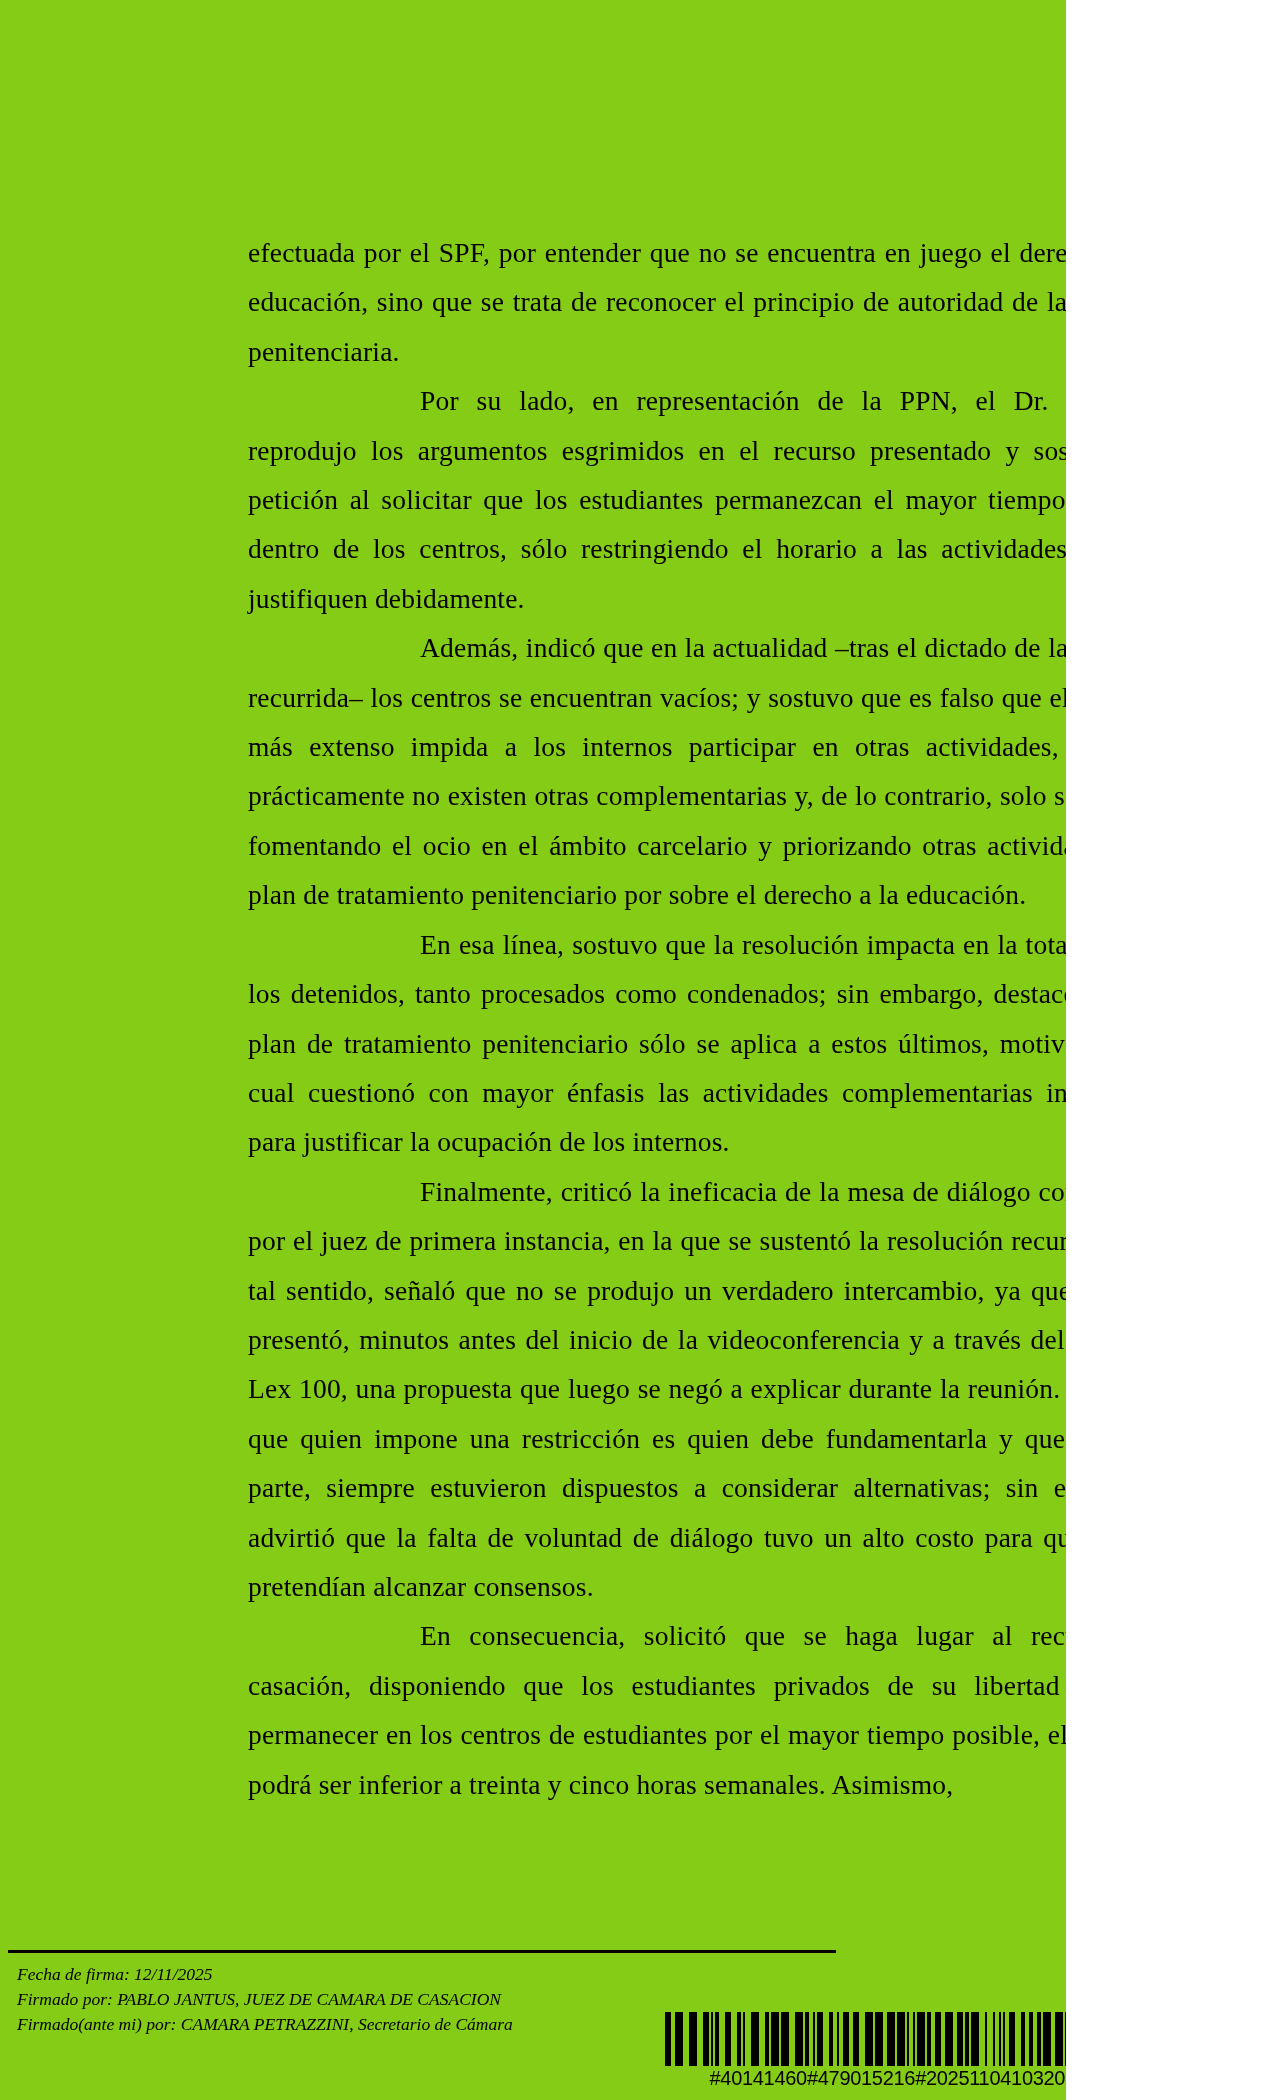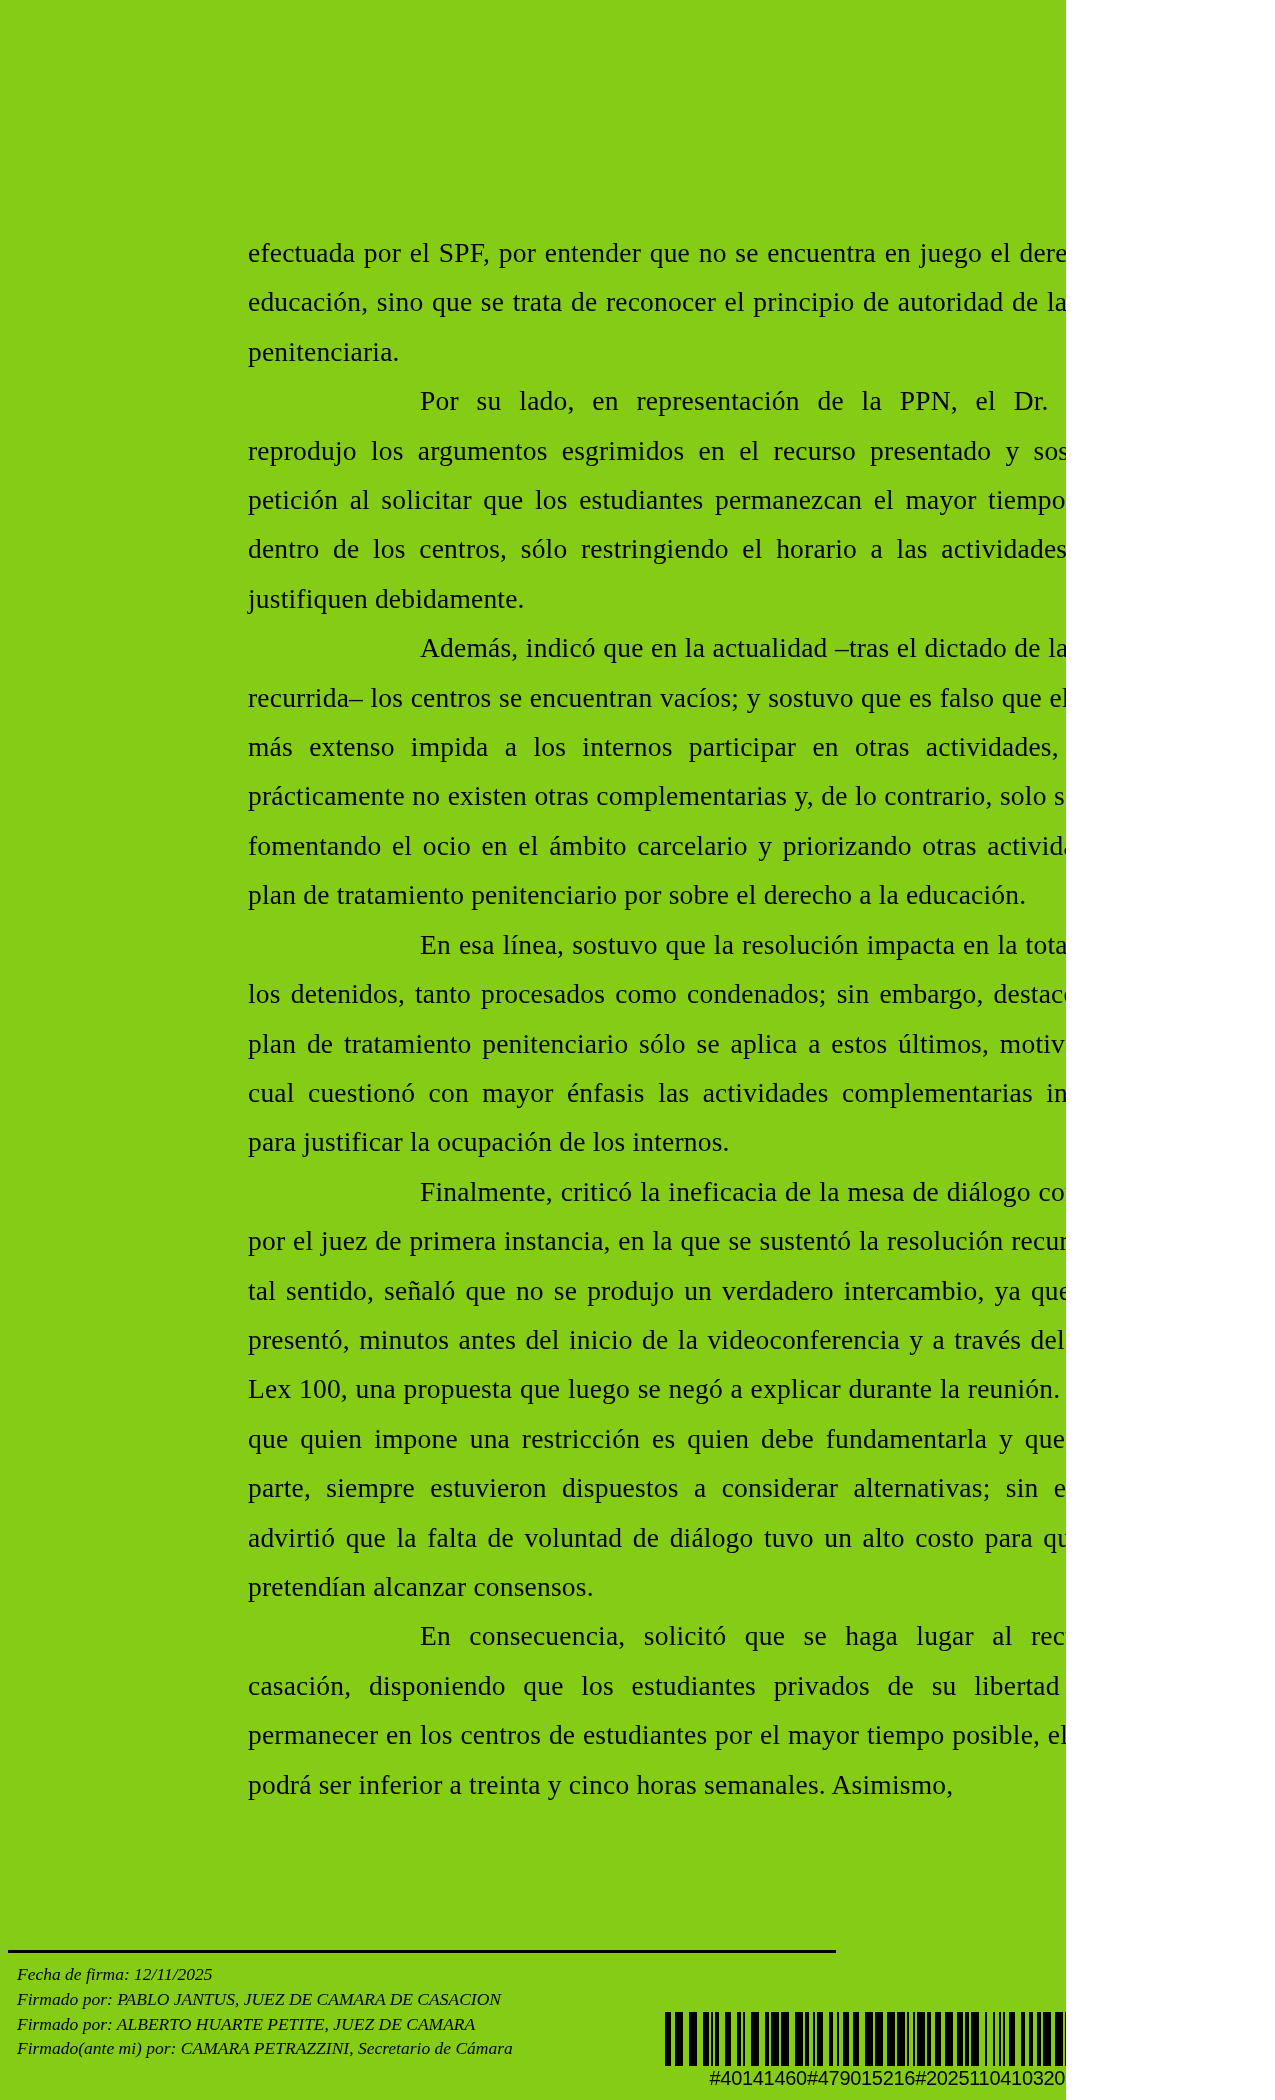--- a/index.html
+++ b/index.html
@@ -90,21 +90,20 @@
     <p>En esa línea, sostuvo que la resolución impacta en la totalidad de los detenidos, tanto procesados como condenados; sin embargo, destacó que el plan de tratamiento penitenciario sólo se aplica a estos últimos, motivo por el cual cuestionó con mayor énfasis las actividades complementarias invocadas para justificar la ocupación de los internos.</p>
     <p>Finalmente, criticó la ineficacia de la mesa de diálogo convocada por el juez de primera instancia, en la que se sustentó la resolución recurrida. En tal sentido, señaló que no se produjo un verdadero intercambio, ya que el SPF presentó, minutos antes del inicio de la videoconferencia y a través del sistema Lex 100, una propuesta que luego se negó a explicar durante la reunión. Sostuvo que quien impone una restricción es quien debe fundamentarla y que, por su parte, siempre estuvieron dispuestos a considerar alternativas; sin embargo, advirtió que la falta de voluntad de diálogo tuvo un alto costo para quienes sí pretendían alcanzar consensos.</p>
     <p>En consecuencia, solicitó que se haga lugar al recurso de casación, disponiendo que los estudiantes privados de su libertad puedan permanecer en los centros de estudiantes por el mayor tiempo posible, el cual no podrá ser inferior a treinta y cinco horas semanales. Asimismo,</p>
   </div>
 
   <div class="footer-rule"></div>
 
   <div class="signatures">
     <div>Fecha de firma: 12/11/2025</div>
     <div>Firmado por: PABLO JANTUS, JUEZ DE CAMARA DE CASACION</div>
-    <div>Firmado por: ALBERTO HUARTE PETITE, JUEZ DE CAMARA</div>
     <div>Firmado(ante mi) por: CAMARA PETRAZZINI, Secretario de Cámara</div>
   </div>
 
   <div class="barcode-wrap">
     <div class="barcode-bars"><span style="width:6px;margin-right:4px"></span><span style="width:8px;margin-right:6px"></span><span style="width:8px;margin-right:6px"></span><span style="width:6px;margin-right:2px"></span><span style="width:2px;margin-right:2px"></span><span style="width:4px;margin-right:6px"></span><span style="width:6px;margin-right:6px"></span><span style="width:4px;margin-right:2px"></span><span style="width:2px;margin-right:6px"></span><span style="width:8px;margin-right:6px"></span><span style="width:4px;margin-right:2px"></span><span style="width:8px;margin-right:2px"></span><span style="width:8px;margin-right:6px"></span><span style="width:8px;margin-right:2px"></span><span style="width:4px;margin-right:4px"></span><span style="width:2px;margin-right:2px"></span><span style="width:6px;margin-right:6px"></span><span style="width:4px;margin-right:4px"></span><span style="width:2px;margin-right:4px"></span><span style="width:6px;margin-right:4px"></span><span style="width:6px;margin-right:6px"></span><span style="width:8px;margin-right:2px"></span><span style="width:8px;margin-right:4px"></span><span style="width:8px;margin-right:2px"></span><span style="width:8px;margin-right:2px"></span><span style="width:2px;margin-right:4px"></span><span style="width:2px;margin-right:2px"></span><span style="width:8px;margin-right:2px"></span><span style="width:4px;margin-right:4px"></span><span style="width:6px;margin-right:4px"></span><span style="width:8px;margin-right:4px"></span><span style="width:6px;margin-right:2px"></span><span style="width:4px;margin-right:2px"></span><span style="width:8px;margin-right:6px"></span><span style="width:2px;margin-right:6px"></span><span style="width:2px;margin-right:4px"></span><span style="width:2px;margin-right:2px"></span><span style="width:2px;margin-right:4px"></span><span style="width:6px;margin-right:6px"></span><span style="width:4px;margin-right:4px"></span><span style="width:4px;margin-right:4px"></span><span style="width:4px;margin-right:2px"></span><span style="width:8px;margin-right:4px"></span><span style="width:8px;margin-right:2px"></span><span style="width:6px;margin-right:4px"></span><span style="width:8px;margin-right:4px"></span><span style="width:4px;margin-right:4px"></span><span style="width:2px;margin-right:2px"></span><span style="width:4px;margin-right:4px"></span><span style="width:4px;margin-right:6px"></span><span style="width:8px;margin-right:4px"></span><span style="width:2px;margin-right:6px"></span><span style="width:6px;margin-right:4px"></span></div>
     <div class="barcode-caption">#40141460#479015216#20251104103201445</div>
   </div>
 
 </div>
 

